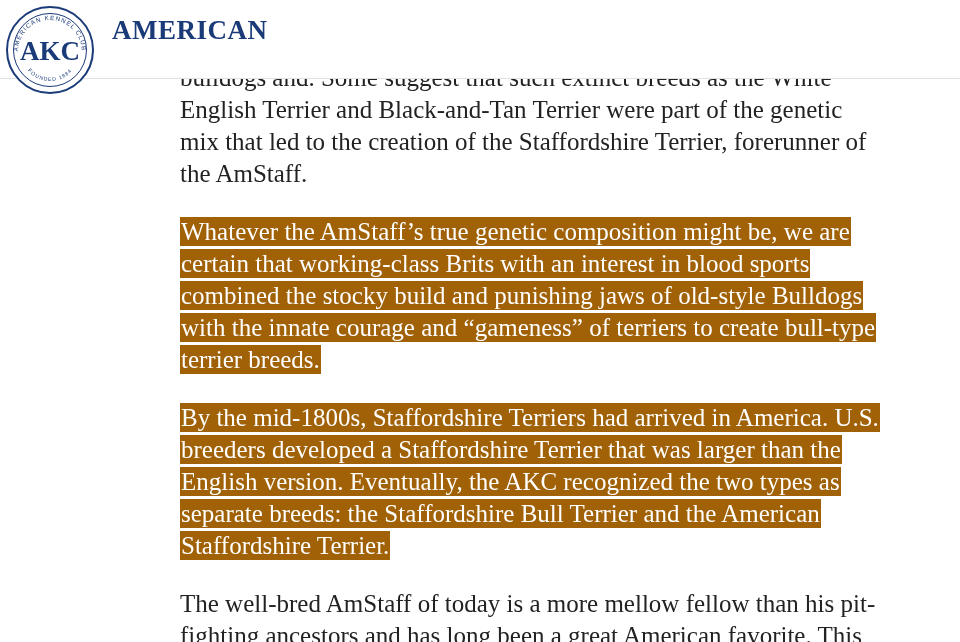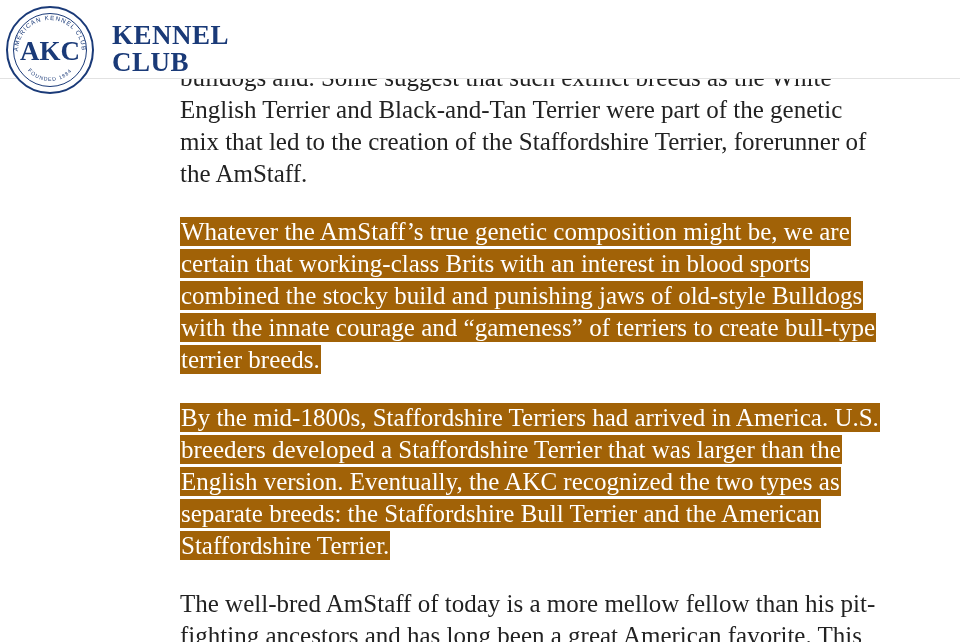--- a/index.html
+++ b/index.html
@@ -196,19 +196,19 @@
             <textPath href="#topArc" startOffset="50%" text-anchor="middle">AMERICAN KENNEL CLUB</textPath>
           </text>
           <text font-family="Liberation Sans, sans-serif" font-size="5.2" fill="#1a3a78" letter-spacing="1.0">
             <textPath href="#botArc" startOffset="50%" text-anchor="middle">FOUNDED 1884</textPath>
           </text>
         </svg>
         <div class="seal-letters">AKC</div>
       </div>
 
       <div id="wordmark">
-        <div class="line2">KENNEL CLUB</div>
+        <div class="line1">AMERICAN</div>
       </div>
 
     </div>
   </div>
 
 </div>
 
 </body></html>

